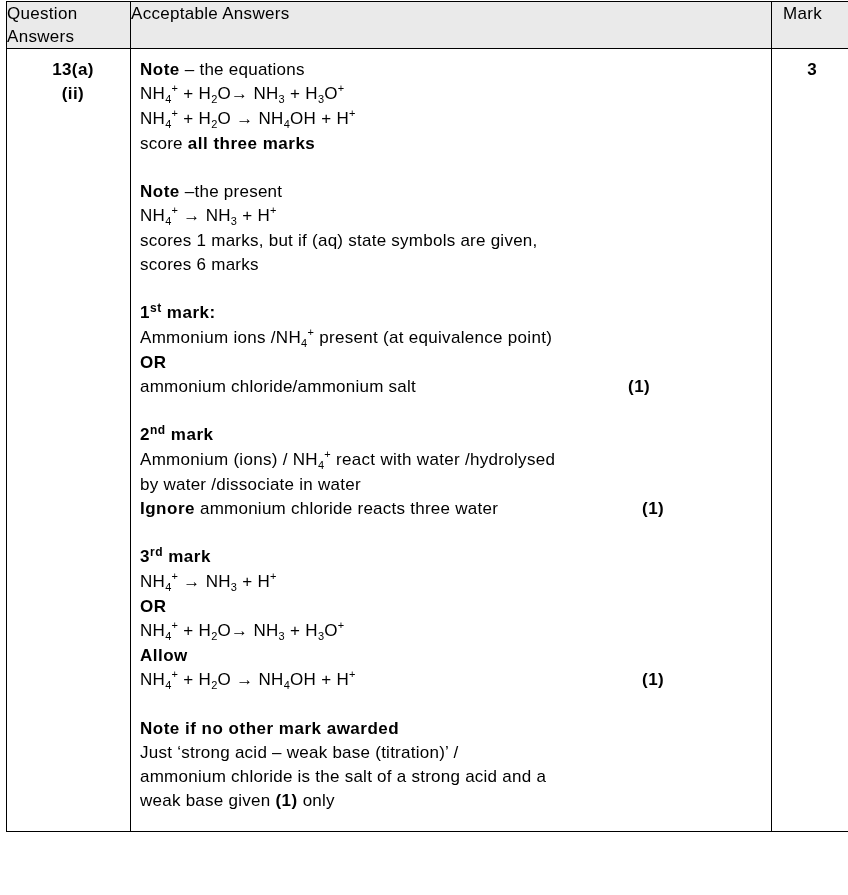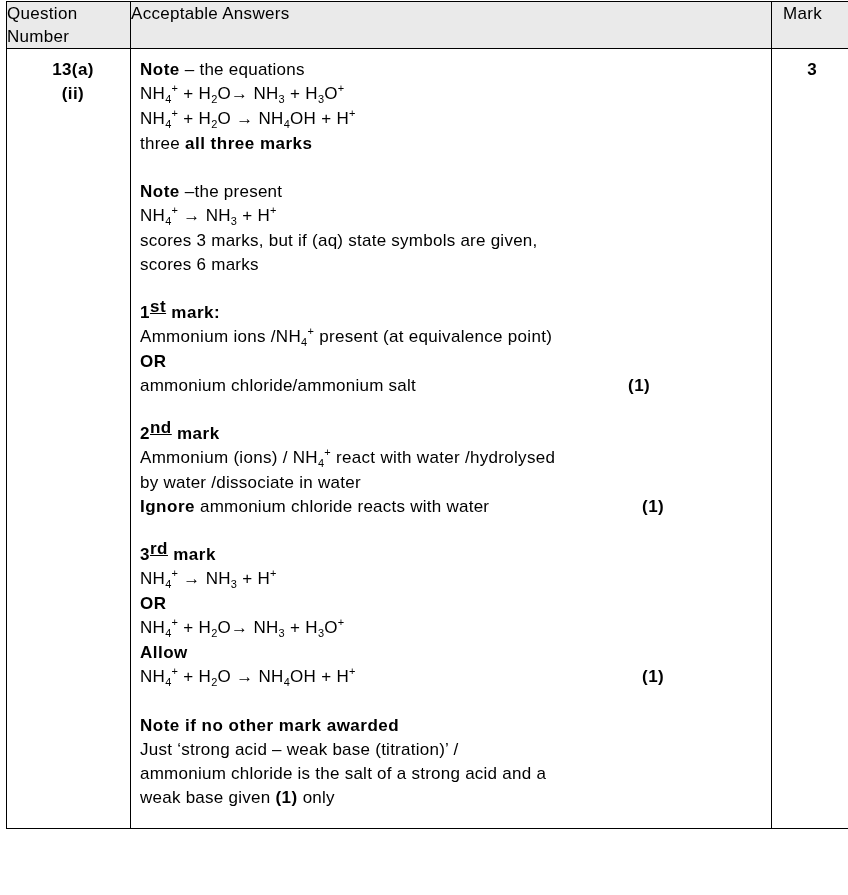--- a/index.html
+++ b/index.html
@@ -100,27 +100,26 @@
     position: relative;
     top: 4px;
   }
   sup {
     font-size: 11px;
     vertical-align: baseline;
     position: relative;
     top: -7px;
   }
   .ord {
-    font-size: 17px;
+    font-size: 12px;
     vertical-align: baseline;
     position: relative;
     top: -6px;
     font-weight: bold;
     letter-spacing: 0.5px;
-    text-decoration: underline;
   }
 
   
   .line {
     position: relative;
   }
   .award {
     position: absolute;
     font-weight: bold;
     letter-spacing: 0.5px;
@@ -133,53 +132,53 @@
 <table class="mark-scheme-table">
   <colgroup>
     <col class="col-qnum">
     <col class="col-answer">
     <col class="col-mark">
   </colgroup>
   <thead>
     <tr>
       <th class="th-qnum">
         <span>Question</span><br>
-        <span>Number</span>
+        <span>Answers</span>
       </th>
       <th class="th-answer">Acceptable Answers</th>
       <th class="th-mark">Mark</th>
     </tr>
   </thead>
   <tbody>
     <tr>
       <td class="qnum-cell">
         <div>13(a)</div>
         <div>(ii)</div>
       </td>
       <td class="answer-cell">
         <div id="answer-body">
             <div class="line"><span class="run-bold">Note</span><span class="run-plain"> – the equations</span></div>
             <div class="line eq">NH<sub>4</sub><sup>+</sup> + H<sub>2</sub>O→ NH<sub>3</sub> + H<sub>3</sub>O<sup>+</sup></div>
             <div class="line eq">NH<sub>4</sub><sup>+</sup> + H<sub>2</sub>O → NH<sub>4</sub>OH + H<sup>+</sup></div>
-            <div class="line"><span class="run-plain">three </span><span class="run-bold">all three marks</span></div>
+            <div class="line"><span class="run-plain">score </span><span class="run-bold">all three marks</span></div>
             <div class="line blank">&nbsp;</div>
             <div class="line"><span class="run-bold">Note</span><span class="run-plain"> –the present</span></div>
             <div class="line eq">NH<sub>4</sub><sup>+</sup> → NH<sub>3</sub> + H<sup>+</sup></div>
-            <div class="line">scores 3 marks, but if (aq) state symbols are given,</div>
+            <div class="line">scores 1 marks, but if (aq) state symbols are given,</div>
             <div class="line">scores 6 marks</div>
             <div class="line blank">&nbsp;</div>
             <div class="line bold">1<span class="ord">st</span> mark:</div>
             <div class="line eq">Ammonium ions /NH<sub>4</sub><sup>+</sup> present (at equivalence point)</div>
             <div class="line bold">OR</div>
             <div class="line">ammonium chloride/ammonium salt<span class="award" style="left:488px">(1)</span></div>
             <div class="line blank">&nbsp;</div>
             <div class="line bold">2<span class="ord">nd</span> mark</div>
             <div class="line eq">Ammonium (ions) / NH<sub>4</sub><sup>+</sup> react with water /hydrolysed</div>
             <div class="line">by water /dissociate in water</div>
-            <div class="line"><span class="run-bold">Ignore</span><span class="run-plain"> ammonium chloride reacts with water</span><span class="award" style="left:502px">(1)</span></div>
+            <div class="line"><span class="run-bold">Ignore</span><span class="run-plain"> ammonium chloride reacts three water</span><span class="award" style="left:502px">(1)</span></div>
             <div class="line blank">&nbsp;</div>
             <div class="line bold">3<span class="ord">rd</span> mark</div>
             <div class="line eq">NH<sub>4</sub><sup>+</sup> → NH<sub>3</sub> + H<sup>+</sup></div>
             <div class="line bold">OR</div>
             <div class="line eq">NH<sub>4</sub><sup>+</sup> + H<sub>2</sub>O→ NH<sub>3</sub> + H<sub>3</sub>O<sup>+</sup></div>
             <div class="line bold">Allow</div>
             <div class="line eq">NH<sub>4</sub><sup>+</sup> + H<sub>2</sub>O → NH<sub>4</sub>OH + H<sup>+</sup><span class="award" style="left:502px">(1)</span></div>
             <div class="line blank">&nbsp;</div>
             <div class="line bold">Note if no other mark awarded</div>
             <div class="line">Just ‘strong acid – weak base (titration)’ /</div>

